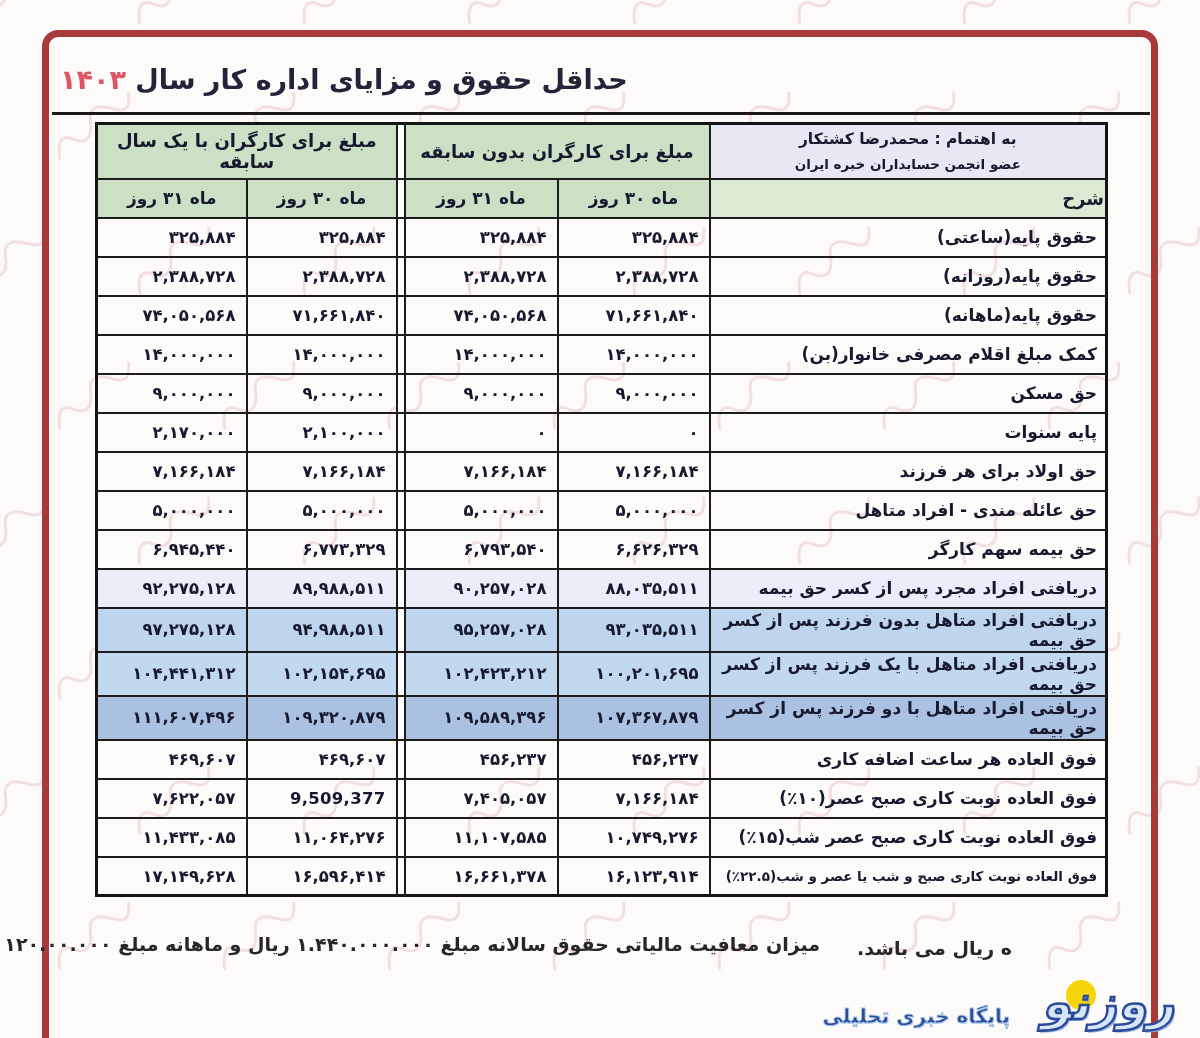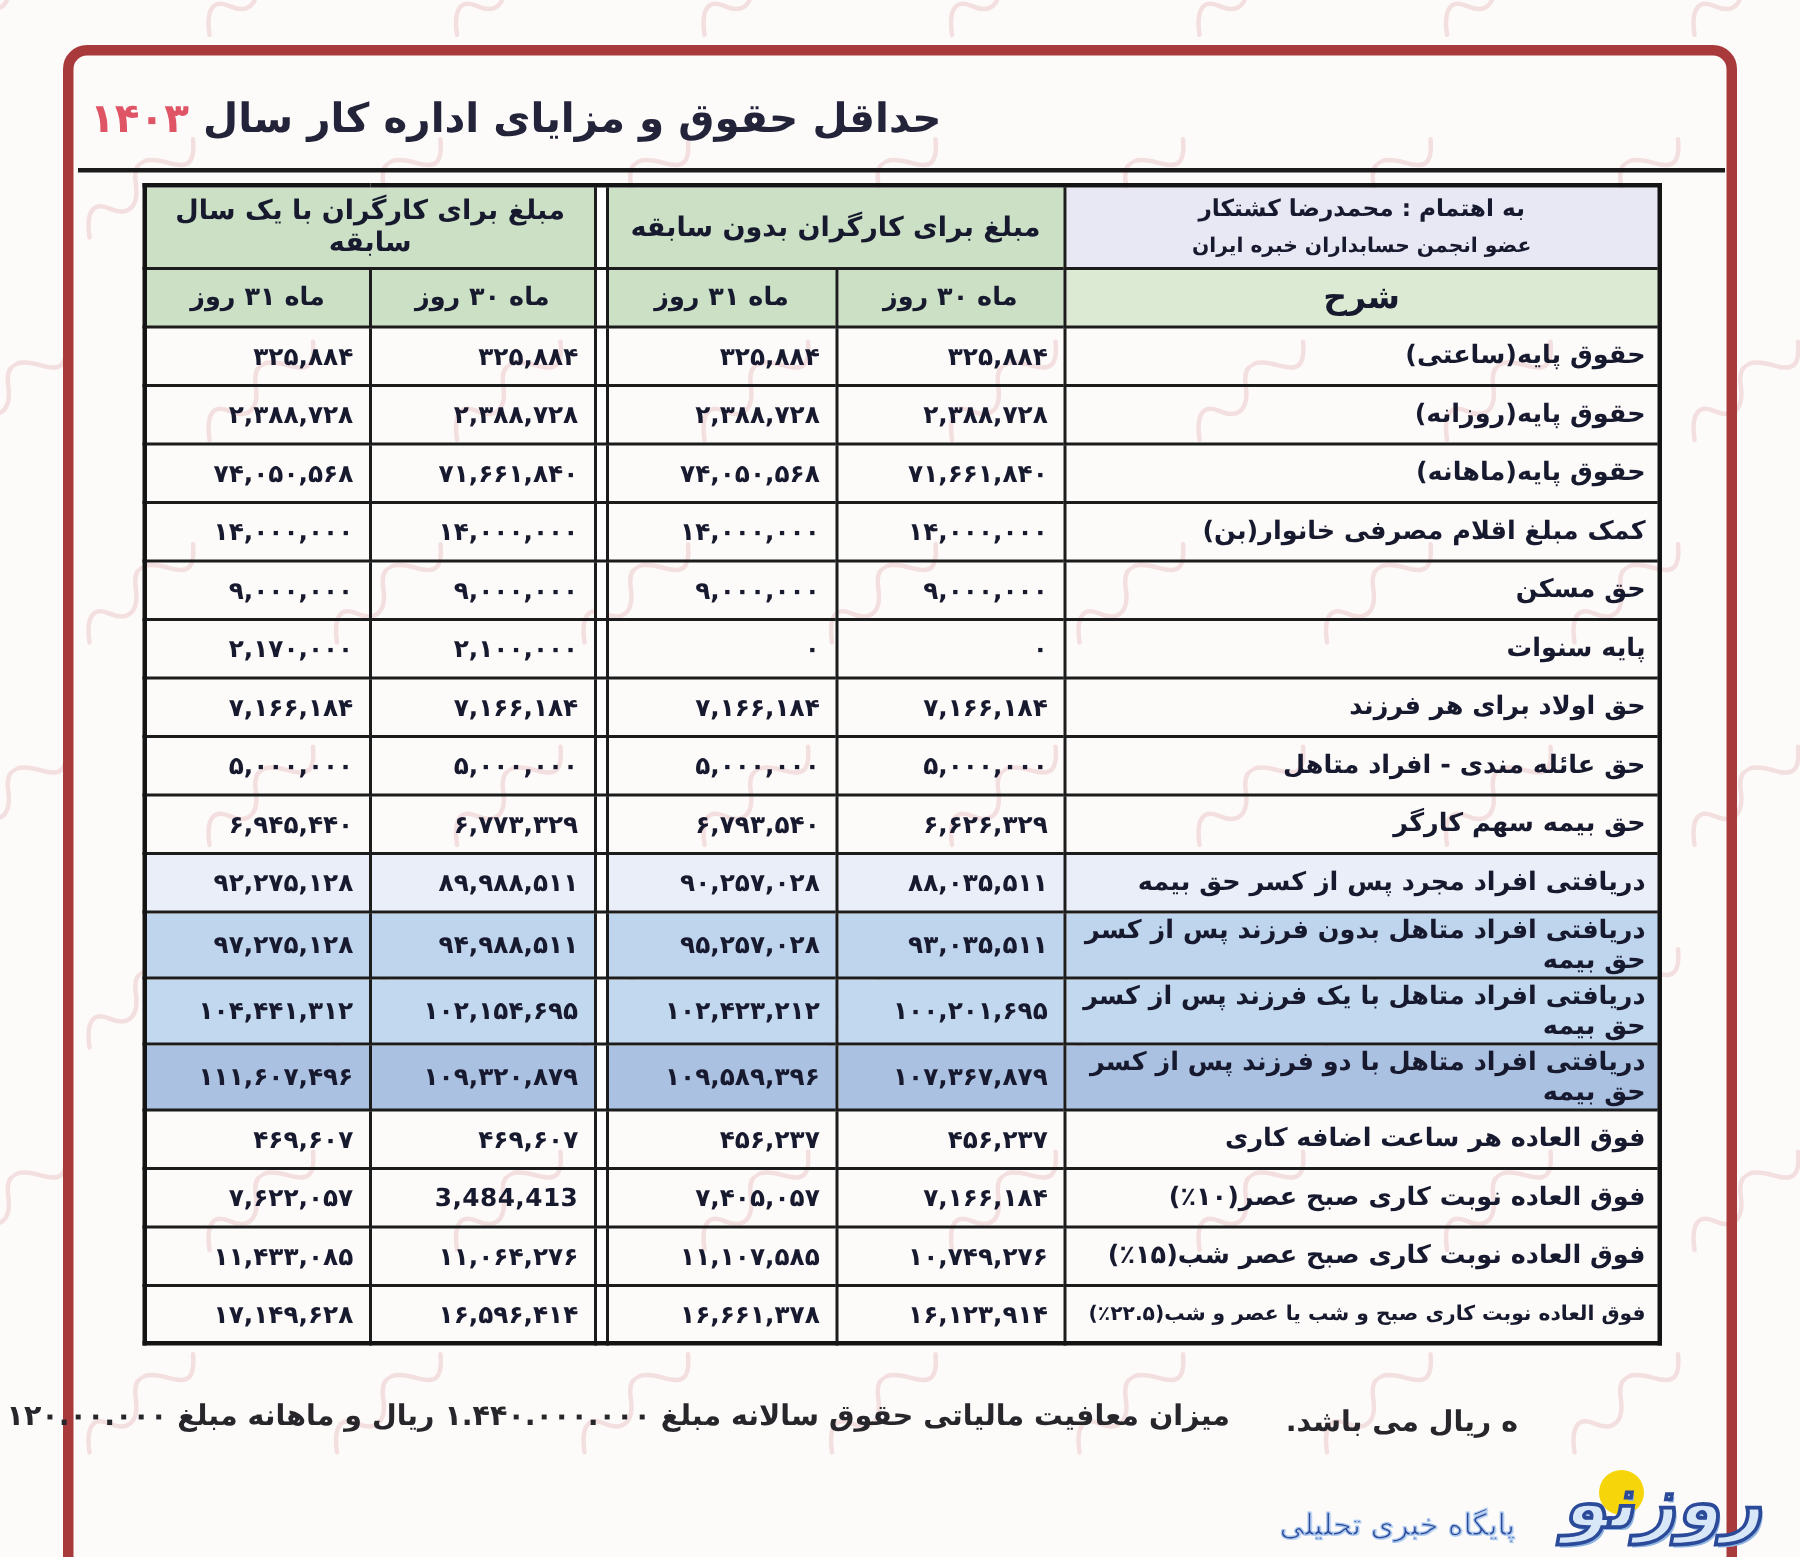--- a/index.html
+++ b/index.html
@@ -59,21 +59,21 @@
     overflow:hidden;
   }
   #main-table tr{height:39px;}
   tr.hdrA{height:64px;}
   tr.hdrB{height:36px;}
   td.spacer{border:none;background:#fff;}
   td.credit{background:var(--credit-lav);text-align:center;font-size:15.5px;line-height:1.75;}
   td.credit .c2{font-size:13.5px;}
   td.ghead{background:var(--header-green);text-align:center;font-size:18px;}
   td.sub{background:var(--header-green);text-align:center;font-size:17px;}
-  td.desc-h{background:var(--desc-green);text-align:center;font-size:22px;margin-top:44px;}
+  td.desc-h{background:var(--desc-green);text-align:right;font-size:18px;margin-top:44px;}
   tr.hdrB td{border-bottom:3px solid #141414;}
   td.lbl{text-align:right;padding-right:8px;font-size:17px;border-left:3px solid #141414;}
   td.credit,td.desc-h{border-left:3px solid #141414;}
   td.num{direction:ltr;text-align:right;padding-right:10px;font-size:16.5px;letter-spacing:.3px;}
   tr.sep td{border-top:3.5px solid #111;}
   tr.blue1 td{background:var(--blue1);color:var(--navy);}
   tr.blue2 td{background:var(--blue2);color:var(--navy);}
   tr.blue3 td{background:var(--blue3);color:var(--navy);}
   tr.blue4 td{background:var(--blue4);color:var(--navy);}
   tr.blue1 td.spacer,tr.blue2 td.spacer,tr.blue3 td.spacer,tr.blue4 td.spacer{background:#fff;}
@@ -96,21 +96,21 @@
     position:absolute;right:22px;top:-4px;z-index:7;
     font-size:48px;font-weight:bold;direction:rtl;
     color:var(--logo-fill);
     -webkit-text-stroke:2.5px var(--logo-blue);
     text-shadow:2px 2px 0 #8fb3e0;
     transform:skewX(-10deg);
     white-space:nowrap;
   }
   .logo-tagline{
     position:absolute;right:190px;top:26px;z-index:7;
-    font-size:20px;font-weight:normal;direction:rtl;white-space:nowrap;
+    font-size:20px;font-weight:bold;direction:rtl;white-space:nowrap;
     color:var(--logo-blue);
     -webkit-text-stroke:.8px #a9c6ec;
     text-shadow:1px 1px 0 #cfe0f5;
     text-align:center;
   }
 </style>
 </head>
 <body>
 
 <div class="canvas">
@@ -565,21 +565,21 @@
           <td class="num">۴۵۶,۲۳۷</td>
           <td class="spacer"></td>
           <td class="num">۴۶۹,۶۰۷</td>
           <td class="num">۴۶۹,۶۰۷</td>
         </tr>
         <tr>
           <td class="lbl">فوق العاده نوبت کاری صبح عصر(۱۰٪)</td>
           <td class="num">۷,۱۶۶,۱۸۴</td>
           <td class="num">۷,۴۰۵,۰۵۷</td>
           <td class="spacer"></td>
-          <td class="num">3,484,413</td>
+          <td class="num">9,509,377</td>
           <td class="num">۷,۶۲۲,۰۵۷</td>
         </tr>
         <tr>
           <td class="lbl">فوق العاده نوبت کاری صبح عصر شب(۱۵٪)</td>
           <td class="num">۱۰,۷۴۹,۲۷۶</td>
           <td class="num">۱۱,۱۰۷,۵۸۵</td>
           <td class="spacer"></td>
           <td class="num">۱۱,۰۶۴,۲۷۶</td>
           <td class="num">۱۱,۴۳۳,۰۸۵</td>
         </tr>

